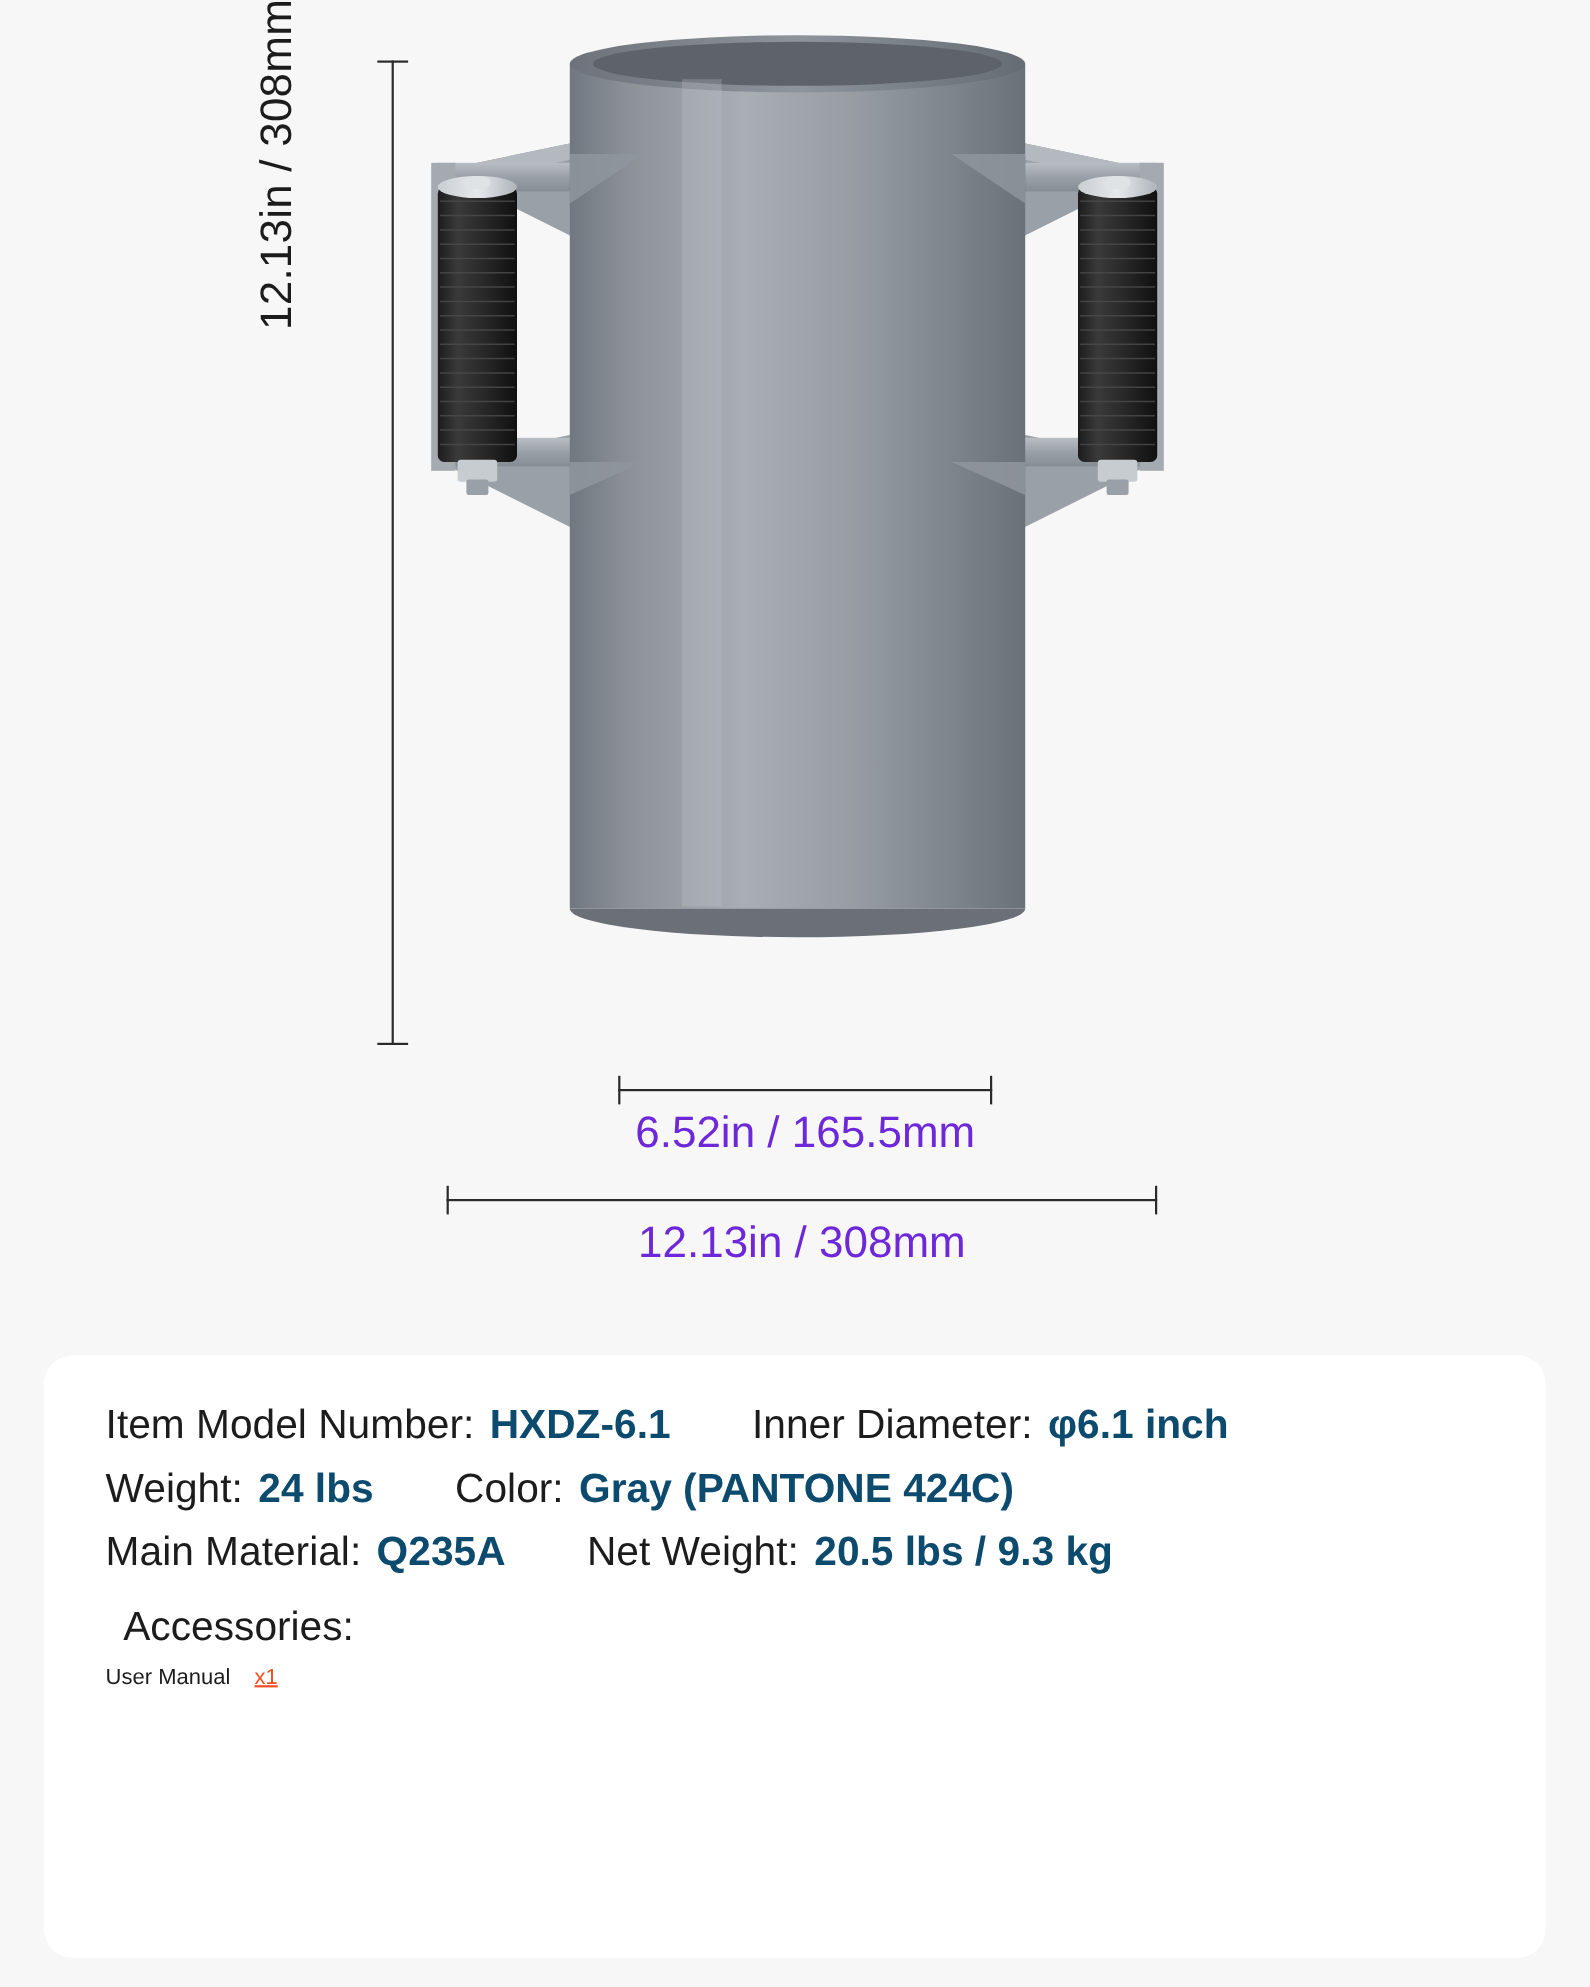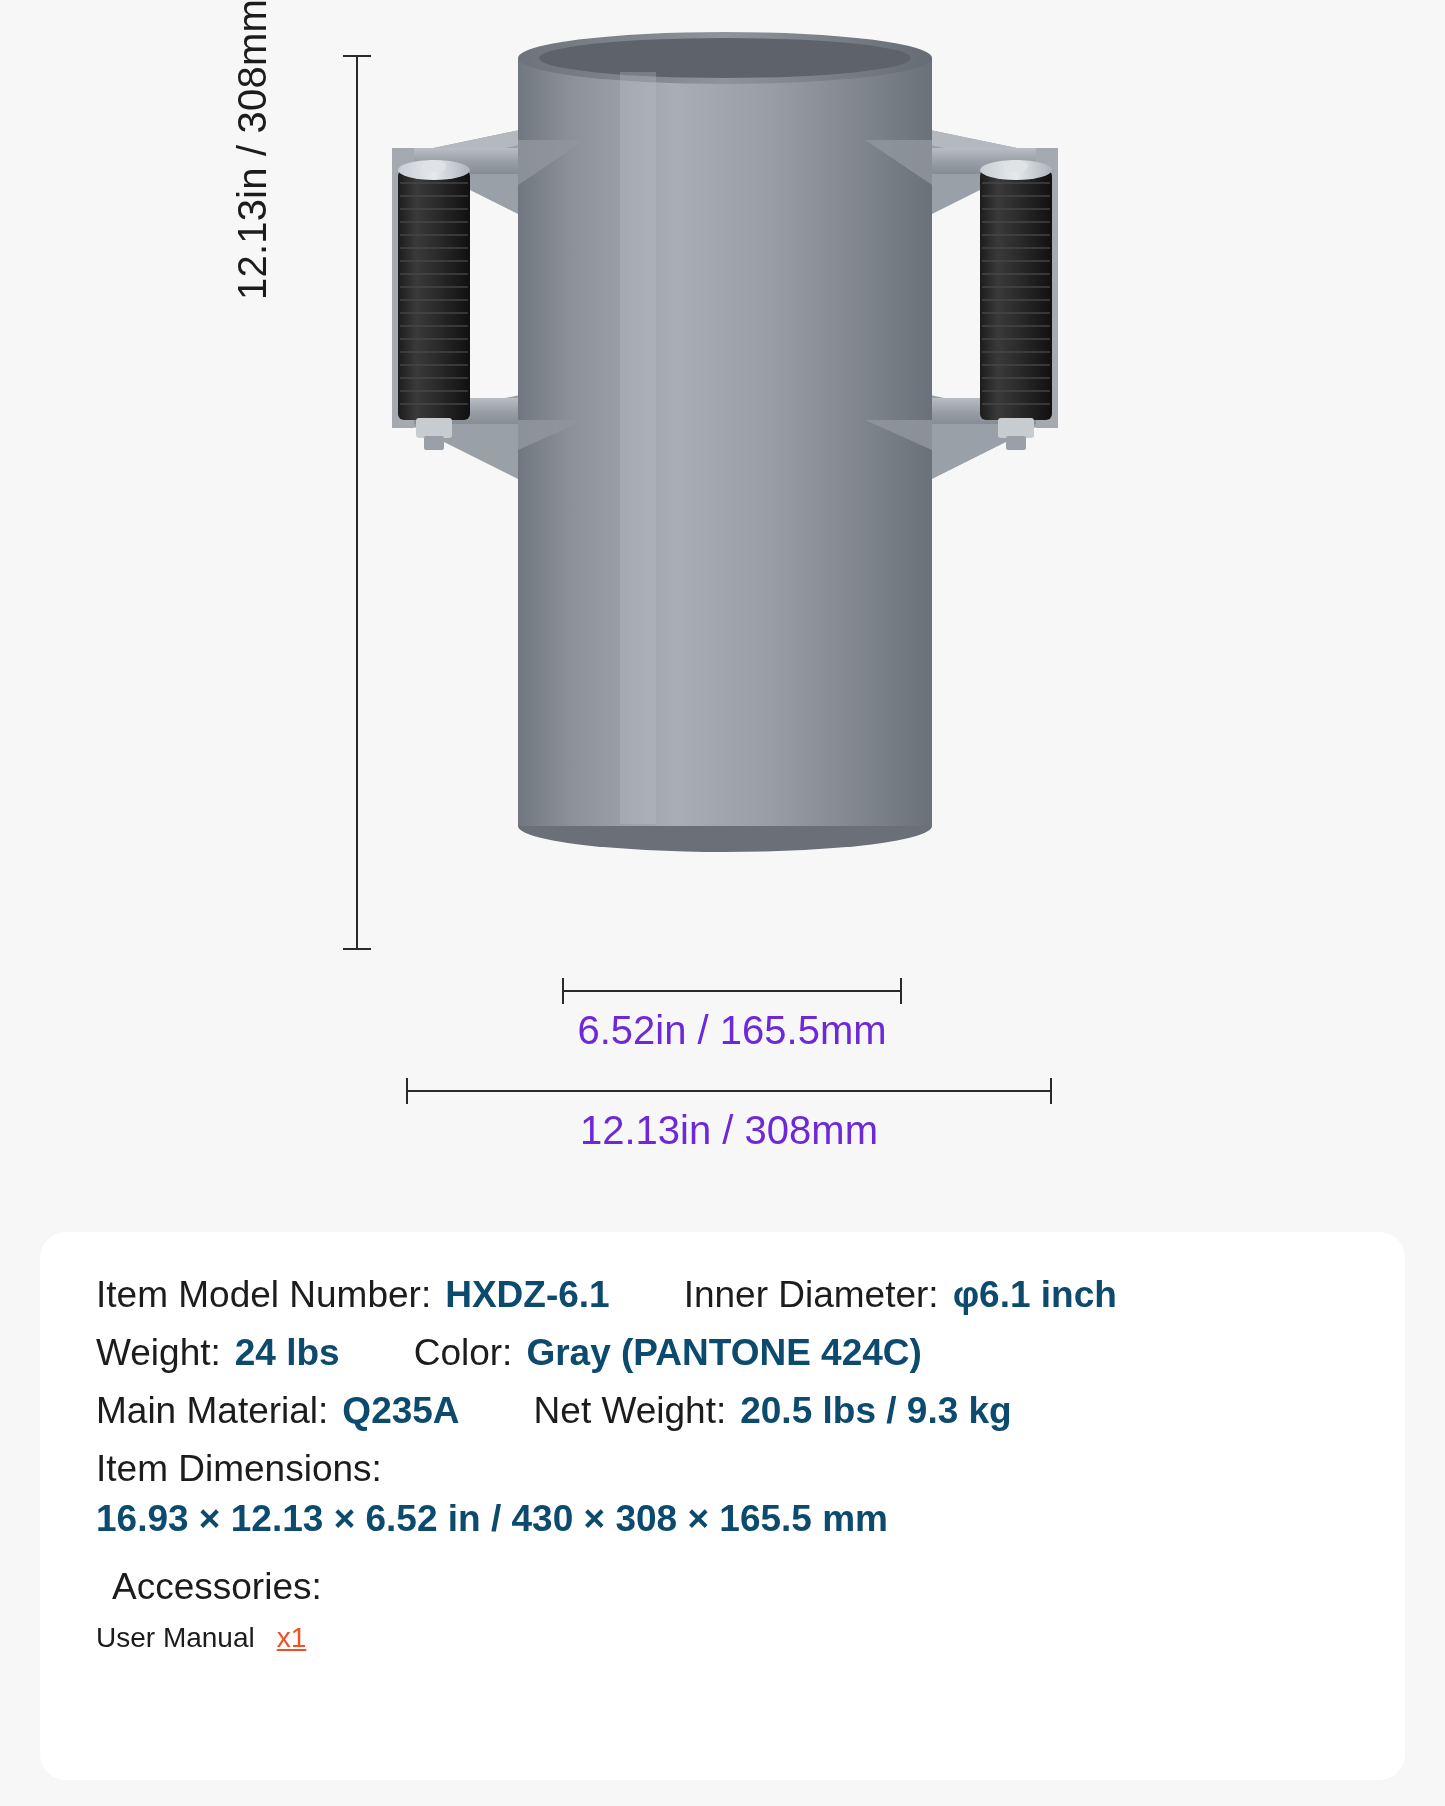--- a/index.html
+++ b/index.html
@@ -116,21 +116,21 @@
     margin-bottom: 14px;
   }
   .spec-block .lbl { font-size: 37px; display: block; }
   .spec-block .val { font-size: 37px; display: block; margin-top: 8px; }
 
   .acc-title { font-size: 37px; color: #1c1c1c; margin-left: 16px; }
   .acc-row {
     display: flex;
     align-items: baseline;
     margin-top: 14px;
-    font-size: 28px;
+    font-size: 20px;
   }
   .acc-name { color: #1c1c1c; }
   .acc-qty { color: #f05022; margin-left: 22px; text-decoration: underline; }
 </style>
 </head>
 <body>
 
 <div id="product-area">
 
   <div class="vdim-cap top"></div>
@@ -303,24 +303,20 @@
   <div class="spec-row">
     <span class="lbl">Main Material:</span>
     <span class="gap-sm"></span>
     <span class="val">Q235A</span>
     <span class="gap-lg"></span>
     <span class="lbl">Net Weight:</span>
     <span class="gap-sm"></span>
     <span class="val">20.5 lbs / 9.3 kg</span>
   </div>
 
-  <div class="spec-block">
-    <span class="lbl">Item Dimensions:</span>
-    <span class="val">16.93 × 12.13 × 6.52 in / 430 × 308 × 165.5 mm</span>
-  </div>
 
   <div class="spec-block" style="margin-top:26px;">
     <span class="acc-title">Accessories:</span>
     <div class="acc-row">
       <span class="acc-name">User Manual</span>
       <span class="acc-qty">x1</span>
     </div>
   </div>
 
 </div>

